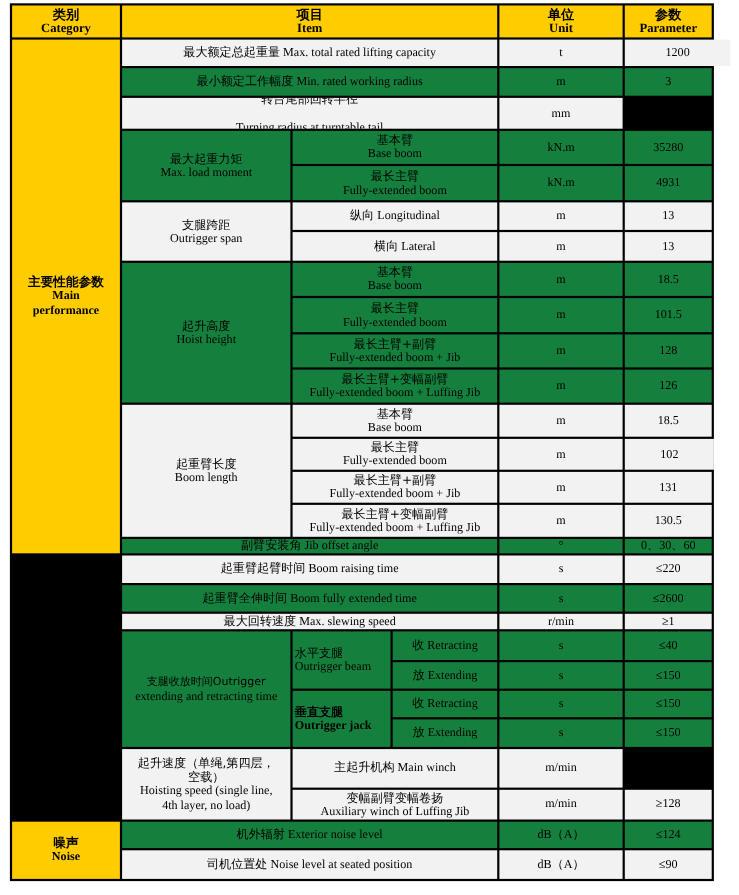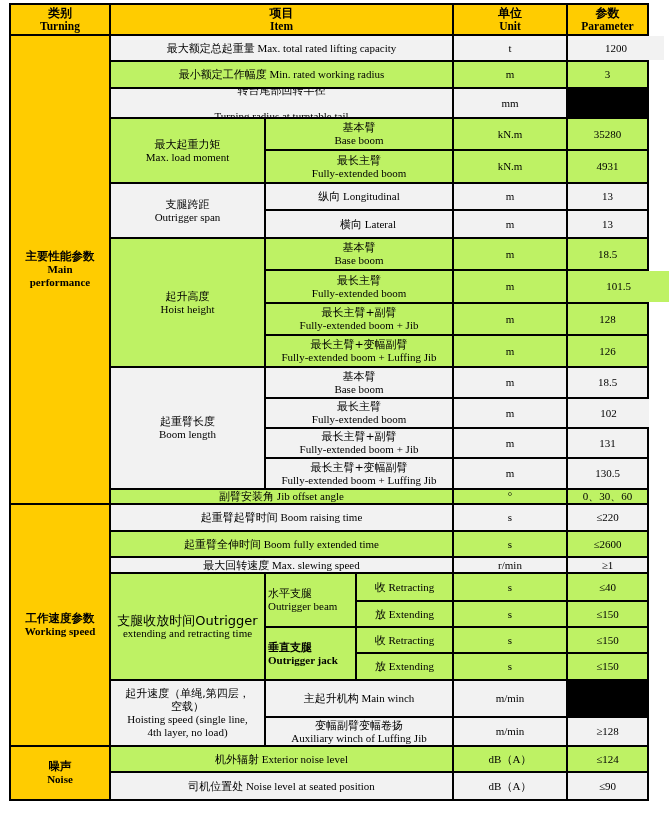--- a/index.html
+++ b/index.html
@@ -4,38 +4,38 @@
 <style>
   html, body { margin:0; padding:0; background:#ffffff; }
   #page { position:relative; width:672px; height:814px; background:#ffffff; overflow:hidden;
           font-family:"Liberation Serif", "DejaVu Serif", serif; color:#000; }
   #grid-bg { position:absolute; left:9px; top:3px; width:640px; height:798px; background:#000; }
   .c { position:absolute; box-sizing:border-box; display:flex; flex-direction:column;
        align-items:center; justify-content:center; text-align:center;
        font-size:11px; line-height:13px; overflow:hidden; }
   .y { background:#ffcc00; }
   .l { background:#f2f2f2; }
-  .g { background:#bef264; }
+  .g { background:#15803d; }
   .hd span { font-weight:bold; }
   .hd .zh { font-size:12px; font-family:"DejaVu Sans", sans-serif; }
   .hd .en { font-size:11.5px; }
   .cat span { font-weight:bold; font-size:11px; }
   .cat .zh { font-family:"DejaVu Sans", sans-serif; font-size:11.5px; }
   .zh { font-family:"DejaVu Sans", sans-serif; font-size:11px; }
   .left { align-items:flex-start; text-align:left; padding-left:2px; }
 </style>
 </head>
 <body>
 
 <div id="page">
   <div id="grid-bg"></div>
 
   <div class="c y hd" style="left:11px;top:5px;width:98px;height:29px;">
     <span class="zh">类别</span>
-    <span class="en">Turning</span>
+    <span class="en">Category</span>
   </div>
   <div class="c y hd" style="left:111px;top:5px;width:341px;height:29px;">
     <span class="zh">项目</span>
     <span class="en">Item</span>
   </div>
   <div class="c y hd" style="left:454px;top:5px;width:112px;height:29px;">
     <span class="zh">单位</span>
     <span class="en">Unit</span>
   </div>
   <div class="c y hd" style="left:568px;top:5px;width:79px;height:29px;">
@@ -140,21 +140,21 @@
       <span>18.5</span>
     </div>
 
   <div class="c g" style="left:266px;top:271px;width:186px;height:31px;">
       <span class="zh">最长主臂</span>
       <span>Fully-extended boom</span>
     </div>
   <div class="c g" style="left:454px;top:271px;width:112px;height:31px;">
       <span>m</span>
     </div>
-  <div class="c g" style="left:568px;top:271px;width:101px;height:31px;">
+  <div class="c g" style="left:568px;top:271px;width:79px;height:31px;">
       <span>101.5</span>
     </div>
 
   <div class="c g" style="left:266px;top:304px;width:186px;height:30px;">
       <span class="zh">最长主臂+副臂</span>
       <span>Fully-extended boom + Jib</span>
     </div>
   <div class="c g" style="left:454px;top:304px;width:112px;height:30px;">
       <span>m</span>
     </div>
@@ -224,24 +224,20 @@
   <div class="c g" style="left:111px;top:490px;width:341px;height:13px;">
       <span>副臂安装角  Jib offset angle</span>
     </div>
   <div class="c g" style="left:454px;top:490px;width:112px;height:13px;">
       <span>°</span>
     </div>
   <div class="c g" style="left:568px;top:490px;width:79px;height:13px;">
       <span>0、30、60</span>
     </div>
 
-  <div class="c y cat" style="left:11px;top:505px;width:98px;height:240px;">
-    <span class="zh">工作速度参数</span>
-    <span>Working speed</span>
-  </div>
 
   <div class="c l" style="left:111px;top:505px;width:341px;height:25px;">
       <span>起重臂起臂时间  Boom raising time</span>
     </div>
   <div class="c l" style="left:454px;top:505px;width:112px;height:25px;">
       <span>s</span>
     </div>
   <div class="c l" style="left:568px;top:505px;width:79px;height:25px;">
       <span>≤220</span>
     </div>
@@ -260,21 +256,21 @@
       <span>最大回转速度  Max. slewing speed</span>
     </div>
   <div class="c l" style="left:454px;top:558px;width:112px;height:14px;">
       <span>r/min</span>
     </div>
   <div class="c l" style="left:568px;top:558px;width:79px;height:14px;">
       <span>≥1</span>
     </div>
 
   <div class="c g" style="left:111px;top:574px;width:153px;height:105px;">
-    <span class="zh" style="font-size:13px">支腿收放时间Outrigger</span>
+    <span class="zh" style="font-size:10px">支腿收放时间Outrigger</span>
     <span>extending and retracting time</span>
   </div>
   <div class="c g left" style="left:266px;top:574px;width:89px;height:52px;">
     <span class="zh">水平支腿</span>
     <span>Outrigger beam</span>
   </div>
   <div class="c g left" style="left:266px;top:628px;width:89px;height:51px;font-weight:bold;">
     <span class="zh">垂直支腿</span>
     <span>Outrigger jack</span>
   </div>

